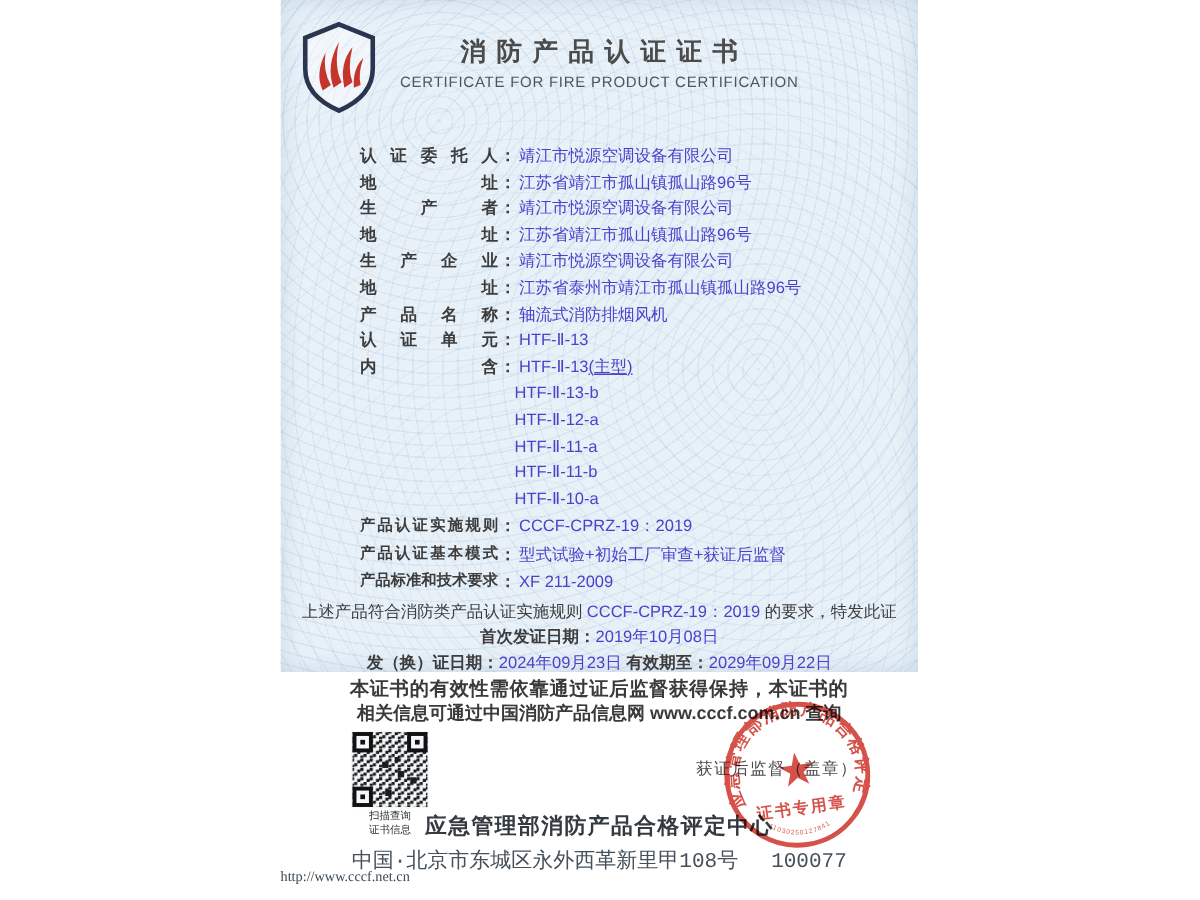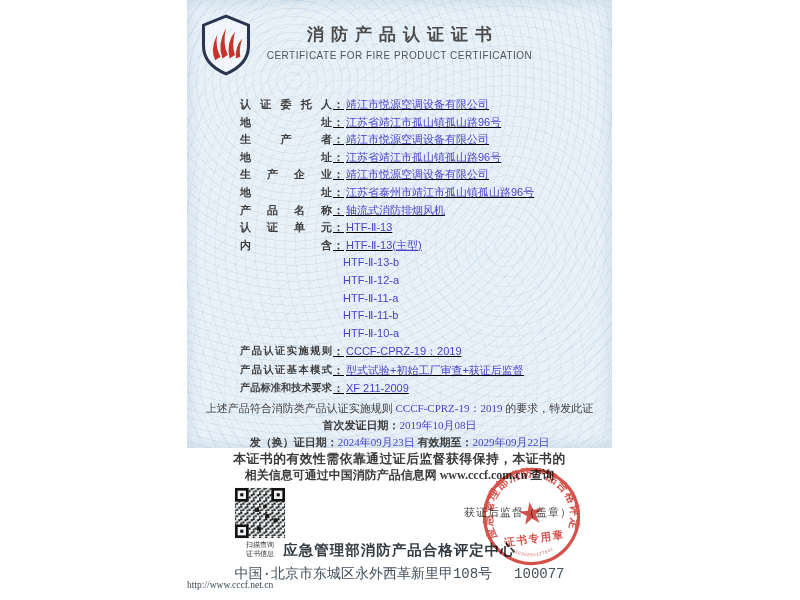--- a/index.html
+++ b/index.html
@@ -25,32 +25,32 @@
     font-size:17px; font-weight:700; color:#4b4b4b; letter-spacing:7px; text-indent:7px;
   }
   .subtitle {
     position:absolute; left:0; right:0; top:50px; text-align:center;
     font-size:10px; color:#4e555e; letter-spacing:.5px;
   }
   .certno {
     position:absolute; right:25px; top:78px; font-size:11px; color:#e1362b; font-weight:600;
   }
   .content { position:absolute; left:0; right:0; top:96px; }
-  .frow { padding-left:53px; line-height:17.6px; font-size:11px; white-space:nowrap;text-decoration:underline; }
+  .frow { padding-left:53px; line-height:17.6px; font-size:11px; white-space:nowrap; }
   .flabel {
     display:inline-block; width:92px; color:#3d3d3d; font-weight:600;
     text-align:justify; text-align-last:justify; vertical-align:top;
   }
   .flabel.tight { font-size:10.2px; letter-spacing:0; }
   .fcolon { color:#3d3d3d; font-weight:600; padding:0 2px 0 1px; }
   .fval { color:#4a42cb; }
   .fval .suffix { text-decoration:underline; }
   .model-row { padding-left:156px; line-height:17.6px; font-size:11px; color:#4a42cb; }
   .rule-row { line-height:18.4px; }
-  .cline { text-align:center; line-height:17px; font-size:11px; color:#3d3d3d;font-family:Liberation Serif, serif; }
+  .cline { text-align:center; line-height:17px; font-size:11px; color:#3d3d3d; }
   .cline .blue { color:#4a42cb; }
   .cline .dlabel { font-weight:600; }
   .statement { margin-top:2px; }
   .notice1 { font-size:12.8px; font-weight:700; line-height:16.5px; color:#3a3a3a; letter-spacing:.5px; }
   .notice2 { font-size:12px; font-weight:700; line-height:16.5px; color:#3a3a3a; }
   .qrblock { position:absolute; left:46px; top:487px; width:54px; text-align:center; }
   .qrblock svg { width:52px; height:52px; display:block; margin:0 auto; }
   .qrcap { font-size:7px; line-height:8.5px; color:#2f2f2f; margin-top:2px; }
   .issuer {
     position:absolute; left:277px; top:505px; font-size:11px; color:#4a4a4a;

